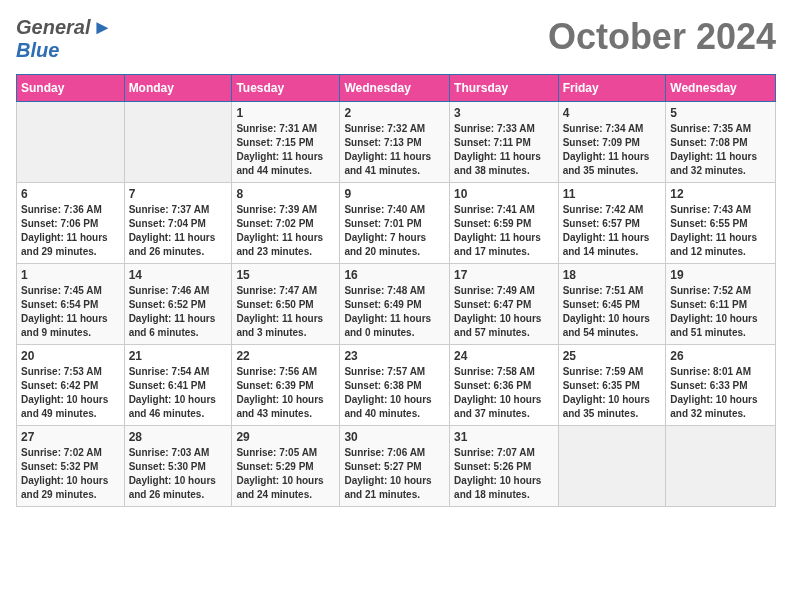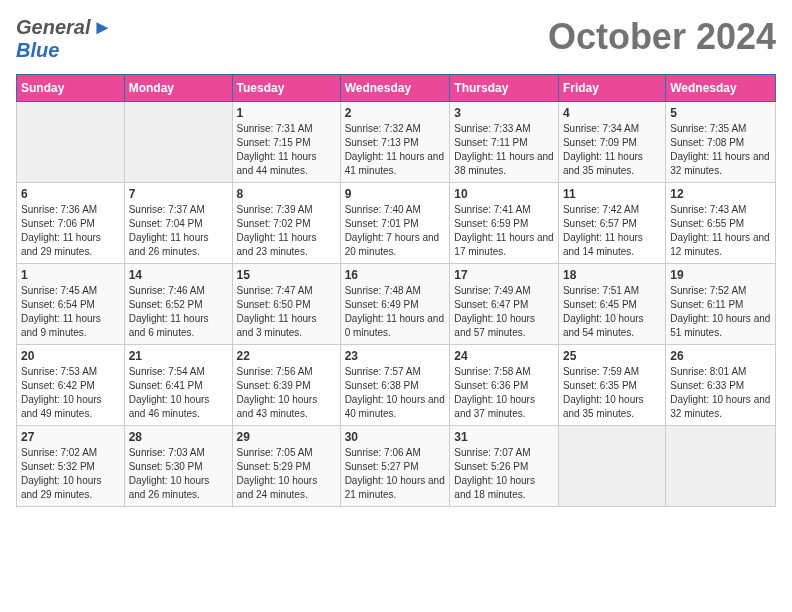--- a/index.html
+++ b/index.html
@@ -66,20 +66,21 @@
     .day-num {
       font-weight: bold;
       font-size: 12px;
       display: block;
       margin-bottom: 2px;
     }
     .day-info {
       font-size: 10px;
       color: #333;
       line-height: 1.4;
+      font-weight: bold;
     }
     .empty-cell {
       background: #f0f0f0 !important;
     }
     .logo-line {
       display: flex;
       align-items: center;
     }
     .logo-text-general {
       font-size: 20px;

